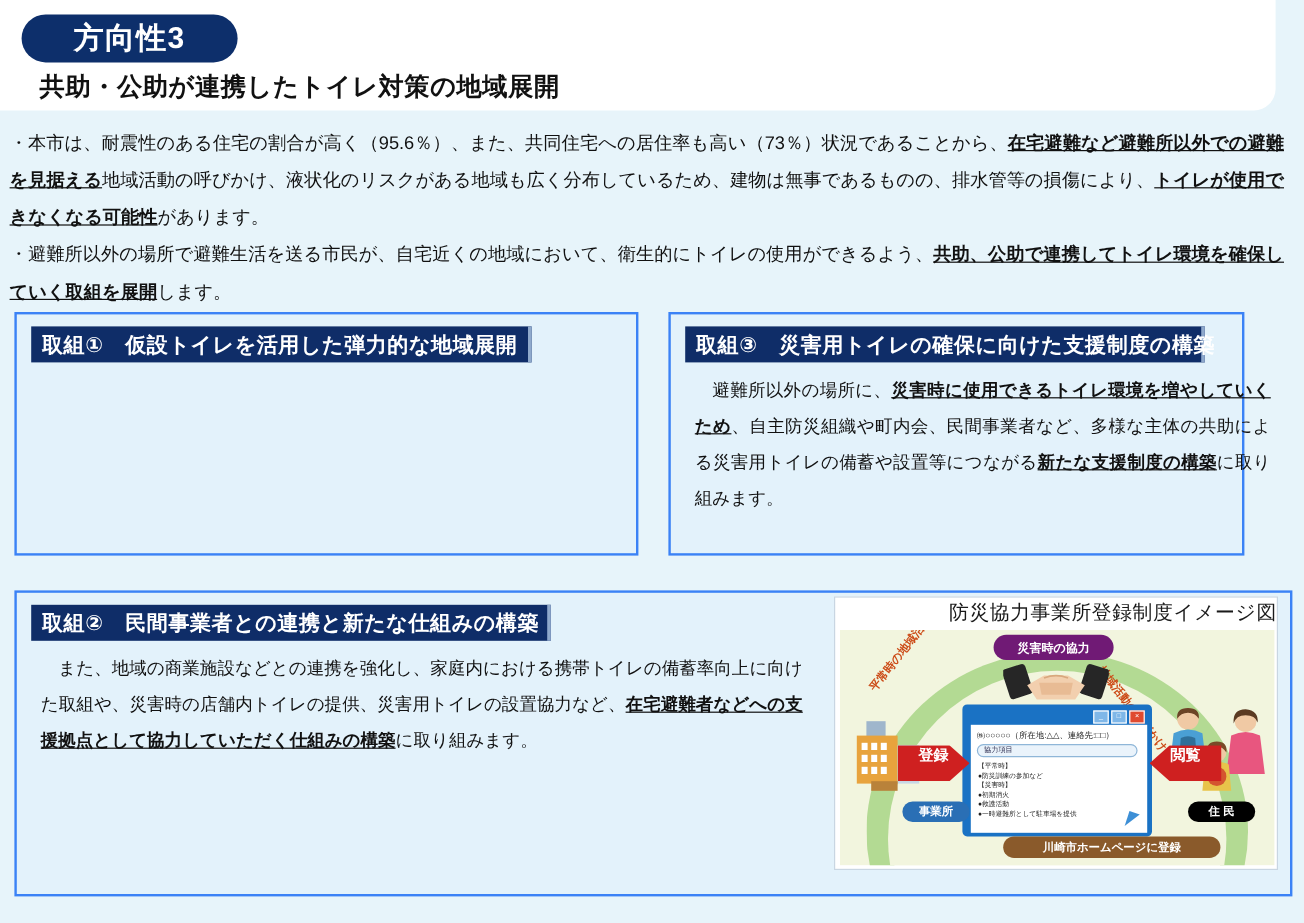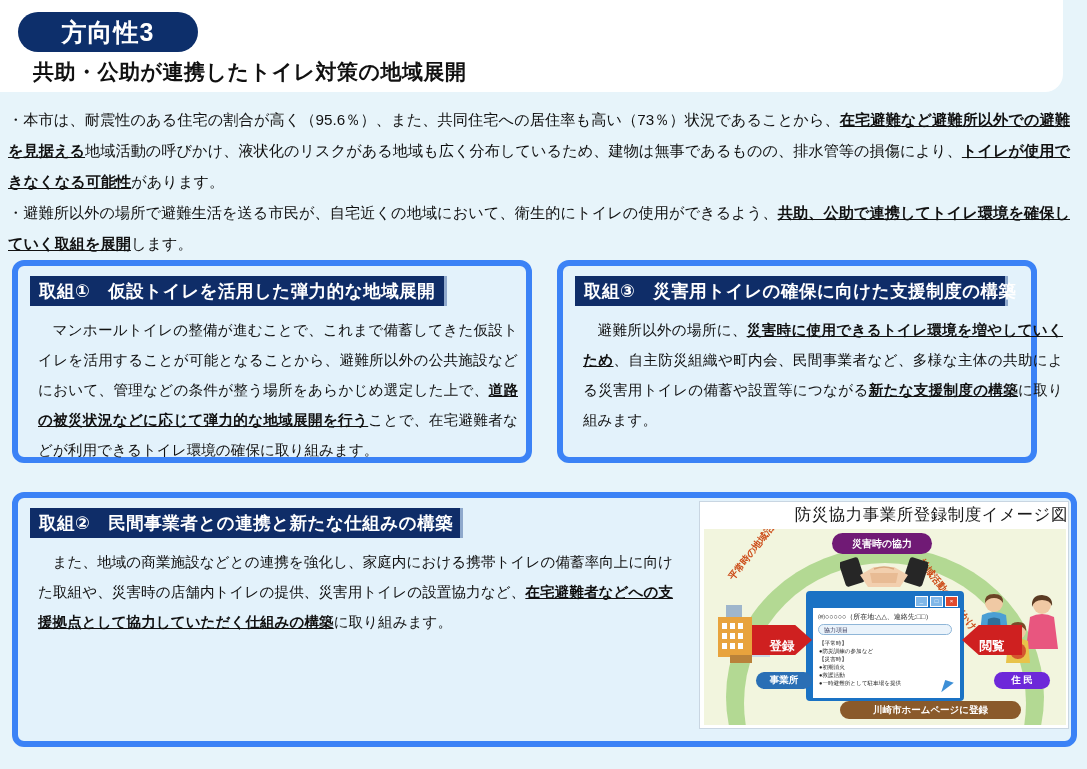--- a/index.html
+++ b/index.html
@@ -74,22 +74,22 @@
   }
   .u {
     text-decoration: underline;
     font-weight: bold;
   }
 
   
   .box {
     position: absolute;
     background: #e3f2fb;
-    border: 6px solid #3b82f6;
-    border-radius: 12px;
+    border: 2px solid #3b82f6;
+    border-radius: 0;
     box-sizing: border-box;
   }
   .box-heading {
     position: absolute;
     background: #0f2d68;
     color: #ffffff;
     font-size: 17.5px;
     font-weight: bold;
     letter-spacing: 0.5px;
     white-space: nowrap;
@@ -266,21 +266,21 @@
     border-bottom: 13px solid transparent;
     transform: rotate(18deg);
   }
 
   .arrow-left, .arrow-right {
     position: absolute;
     top: 96px;
     width: 60px; height: 30px;
     background: #cf2020;
     display: flex;
-    align-items: flex-end;
+    align-items: flex-start;
     justify-content: center;
     color: #ffffff;
     font-size: 12.5px;
     font-weight: bold;
     z-index: 5;
   }
   .arrow-left  { left: 48px;  clip-path: polygon(0 0, 72% 0, 72% -0%, 100% 50%, 72% 100%, 0 100%); }
   .arrow-right { left: 258px; clip-path: polygon(100% 0, 28% 0, 0 50%, 28% 100%, 100% 100%); }
 
   .building {
@@ -302,21 +302,21 @@
     display: flex;
     align-items: center;
     justify-content: center;
     color: #ffffff;
     font-size: 9.5px;
     font-weight: bold;
     z-index: 5;
     margin-left: 40px;
   }
   #tag-office   { left: 12px;  top: 143px; width: 56px; background: #2a6fb5; }
-  #tag-resident { right: 16px; top: 143px; width: 56px; background: #6d28d9; }
+  #tag-resident { right: 16px; top: 143px; width: 56px; background: #000000; }
   #tag-register-site {
     left: 96px; top: 172px; width: 181px; height: 18px;
     background: #8a5a2b; font-size: 9.5px;
   }
 </style>
 </head>
 <body>
 
 <div class="header-card">
   <div class="direction-pill">
@@ -325,23 +325,20 @@
   <div class="header-subtitle">共助・公助が連携したトイレ対策の地域展開</div>
 </div>
 
 <div class="intro">
   <p><span>・本市は、耐震性のある住宅の割合が高く（95.6％）、また、共同住宅への居住率も高い（73％）状況であることから、</span><span class="u">在宅避難など避難所以外での避難を見据える</span><span>地域活動の呼びかけ、液状化のリスクがある地域も広く分布しているため、建物は無事であるものの、排水管等の損傷により、</span><span class="u">トイレが使用できなくなる可能性</span><span>があります。</span></p>
   <p><span>・避難所以外の場所で避難生活を送る市民が、自宅近くの地域において、衛生的にトイレの使用ができるよう、</span><span class="u">共助、公助で連携してトイレ環境を確保していく取組を展開</span><span>します。</span></p>
 </div>
 
 <div class="box" id="box1">
   <div class="box-heading">取組①　仮設トイレを活用した弾力的な地域展開</div>
-  <div class="box-body">
-    <p><span>マンホールトイレの整備が進むことで、これまで備蓄してきた仮設トイレを活用することが可能となることから、避難所以外の公共施設などにおいて、管理などの条件が整う場所をあらかじめ選定した上で、</span><span class="u">道路の被災状況などに応じて弾力的な地域展開を行う</span><span>ことで、在宅避難者などが利用できるトイレ環境の確保に取り組みます。</span></p>
-  </div>
 </div>
 
 <div class="box" id="box3">
   <div class="box-heading">取組③　災害用トイレの確保に向けた支援制度の構築</div>
   <div class="box-body">
     <p><span>避難所以外の場所に、</span><span class="u">災害時に使用できるトイレ環境を増やしていくため</span><span>、自主防災組織や町内会、民間事業者など、多様な主体の共助による災害用トイレの備蓄や設置等につながる</span><span class="u">新たな支援制度の構築</span><span>に取り組みます。</span></p>
   </div>
 </div>
 
 <div class="box" id="box2">

